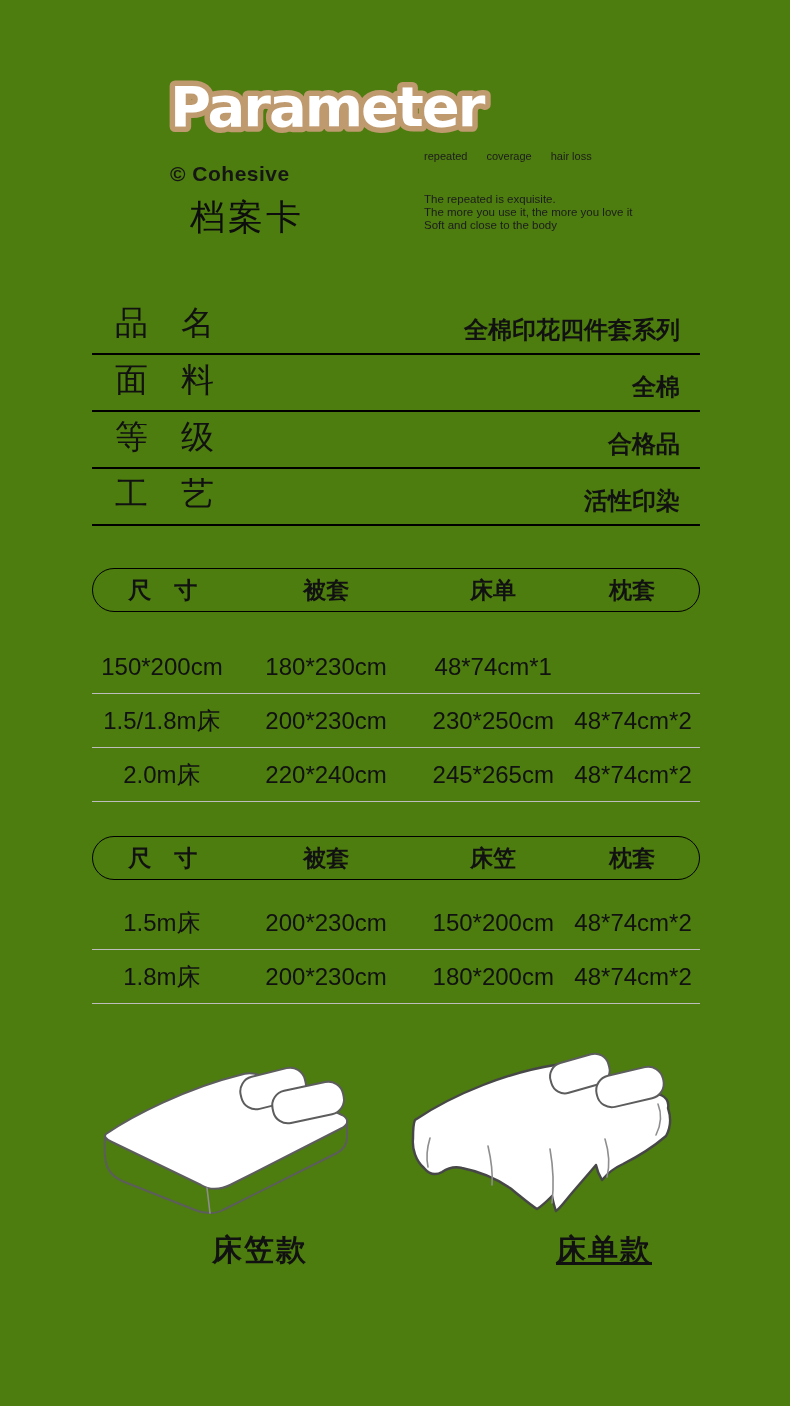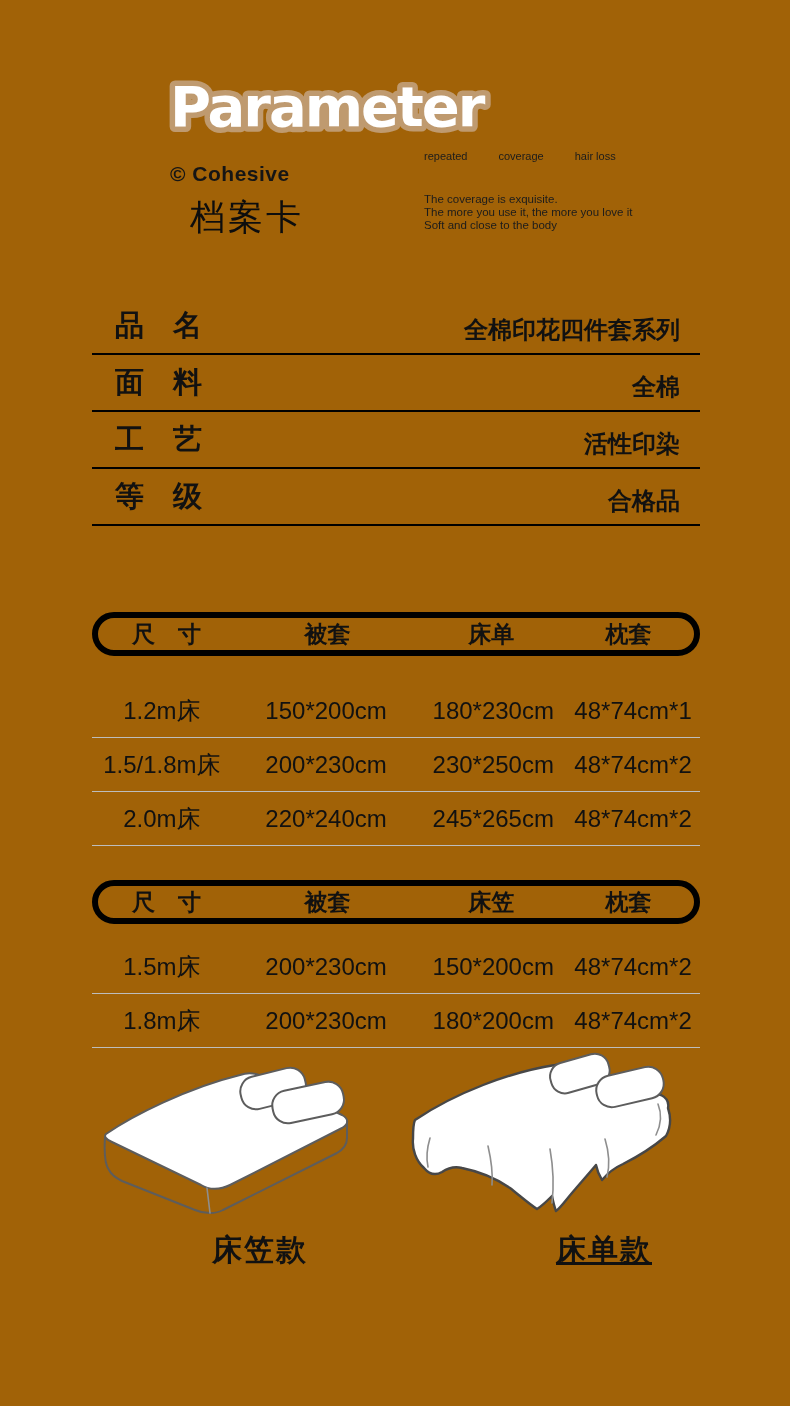--- a/index.html
+++ b/index.html
@@ -1,51 +1,51 @@
 <!DOCTYPE html>
 <html><head>
 <meta charset="utf-8">
 <style>
   html,body { margin:0; padding:0; background:#ffffff; }
   body { width:790px; height:1406px; font-family:"Liberation Sans","DejaVu Sans",sans-serif; color:#111; }
-  .page { position:relative; width:790px; height:1406px; background:#a16207; overflow:hidden; }
+  .page { position:relative; width:790px; height:1406px; background:#4d7c0f; overflow:hidden; }
 
   
   .bubble-title-svg { position:absolute; left:160px; top:64px; }
   .bubble-text {
     font-family:"DejaVu Sans","Liberation Sans",sans-serif;
     font-weight:700; font-size:56px; letter-spacing:-2px;
   }
   .brand { position:absolute; left:170px; top:162px; font-size:21px; font-weight:600; letter-spacing:0.5px; color:#151515; }
   .subtitle { position:absolute; left:190px; top:194px; font-size:35px; font-weight:400; letter-spacing:3px; color:#0d0d0d; }
 
-  .tags { position:absolute; left:424px; top:150px; display:flex; gap:31px; font-size:11px; color:#1c1c1c; }
+  .tags { position:absolute; left:424px; top:150px; display:flex; gap:19px; font-size:11px; color:#1c1c1c; }
   .tagline { position:absolute; left:424px; top:193px; font-size:11.5px; line-height:13px; color:#1c1c1c; }
 
   
   .specs { position:absolute; left:92px; top:298px; width:608px; }
   .spec-row {
     height:57px; box-sizing:border-box;
     display:flex; justify-content:space-between; align-items:flex-end;
     padding:0 20px 7px 23px;
     border-bottom:2px solid #000;
   }
-  .spec-label { font-size:29px; font-weight:700; white-space:nowrap; }
+  .spec-label { font-size:33px; font-weight:400; white-space:nowrap; }
   .spec-value { font-size:24px; font-weight:700; white-space:nowrap; }
 
   
   .size-table { position:absolute; left:92px; width:608px; }
   .size-table.t1 { top:568px; }
   .size-table.t2 { top:836px; }
   .pill {
     height:44px; box-sizing:border-box;
-    border:6px solid #000000; border-radius:22px;
+    border:1px solid #000000; border-radius:22px;
     display:grid; grid-template-columns:23% 31% 24% 22%;
     align-items:center; text-align:center;
-    font-size:23px; font-weight:700;margin-top:44px;
+    font-size:23px; font-weight:700;
   }
   .size-rows.t1 { margin-top:28px; }
   .size-rows.t2 { margin-top:16px; }
   .size-row {
     height:54px; box-sizing:border-box;
     display:grid; grid-template-columns:23% 31% 24% 22%;
     align-items:center; text-align:center;
     font-size:24px; border-bottom:1.5px solid #bdbdbd;
   }
   .size-row span, .pill span { white-space:nowrap; }
@@ -73,54 +73,53 @@
   <div class="brand">© Cohesive</div>
   <div class="subtitle">档案卡</div>
 
   <div class="tags">
     <span>repeated</span>
     <span>coverage</span>
     <span>hair loss</span>
   </div>
 
   <div class="tagline">
-    <div>The coverage is exquisite.</div>
+    <div>The repeated is exquisite.</div>
     <div>The more you use it, the more you love it</div>
     <div>Soft and close to the body</div>
   </div>
 
   <div class="specs">
     <div class="spec-row">
       <span class="spec-label">品　名</span>
       <span class="spec-value">全棉印花四件套系列</span>
     </div>
     <div class="spec-row">
       <span class="spec-label">面　料</span>
       <span class="spec-value">全棉</span>
     </div>
     <div class="spec-row">
+      <span class="spec-label">等　级</span>
+      <span class="spec-value">合格品</span>
+    </div>
+    <div class="spec-row">
       <span class="spec-label">工　艺</span>
       <span class="spec-value">活性印染</span>
-    </div>
-    <div class="spec-row">
-      <span class="spec-label">等　级</span>
-      <span class="spec-value">合格品</span>
     </div>
   </div>
 
   <div class="size-table t1">
     <div class="pill">
       <span>尺　寸</span>
       <span>被套</span>
       <span>床单</span>
       <span>枕套</span>
     </div>
     <div class="size-rows t1">
       <div class="size-row">
-        <span>1.2m床</span>
         <span>150*200cm</span>
         <span>180*230cm</span>
         <span>48*74cm*1</span>
       </div>
       <div class="size-row">
         <span>1.5/1.8m床</span>
         <span>200*230cm</span>
         <span>230*250cm</span>
         <span>48*74cm*2</span>
       </div>

